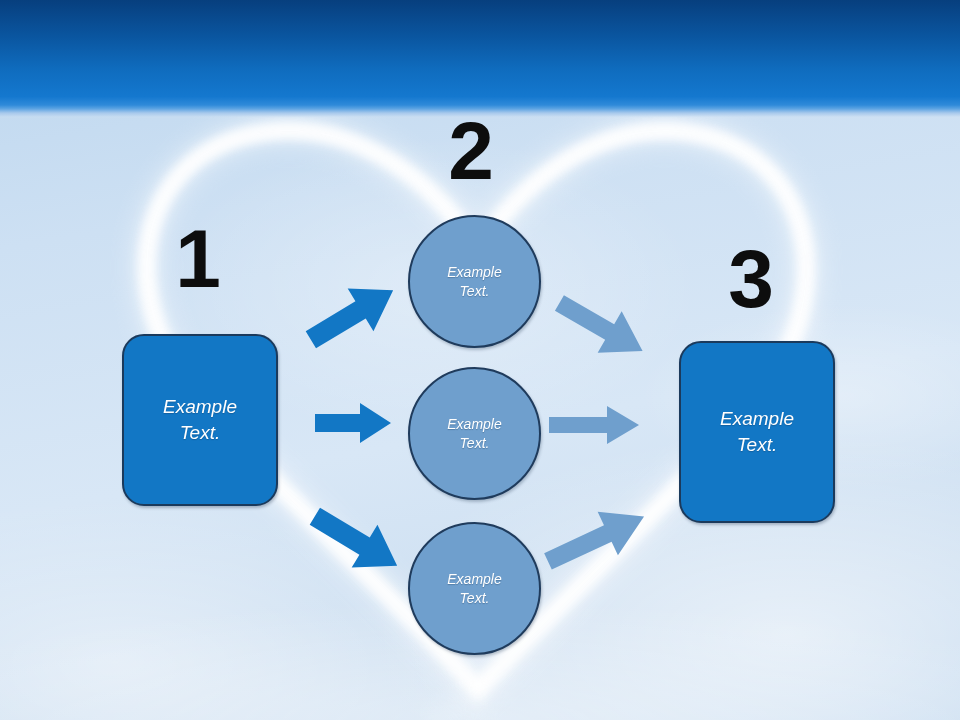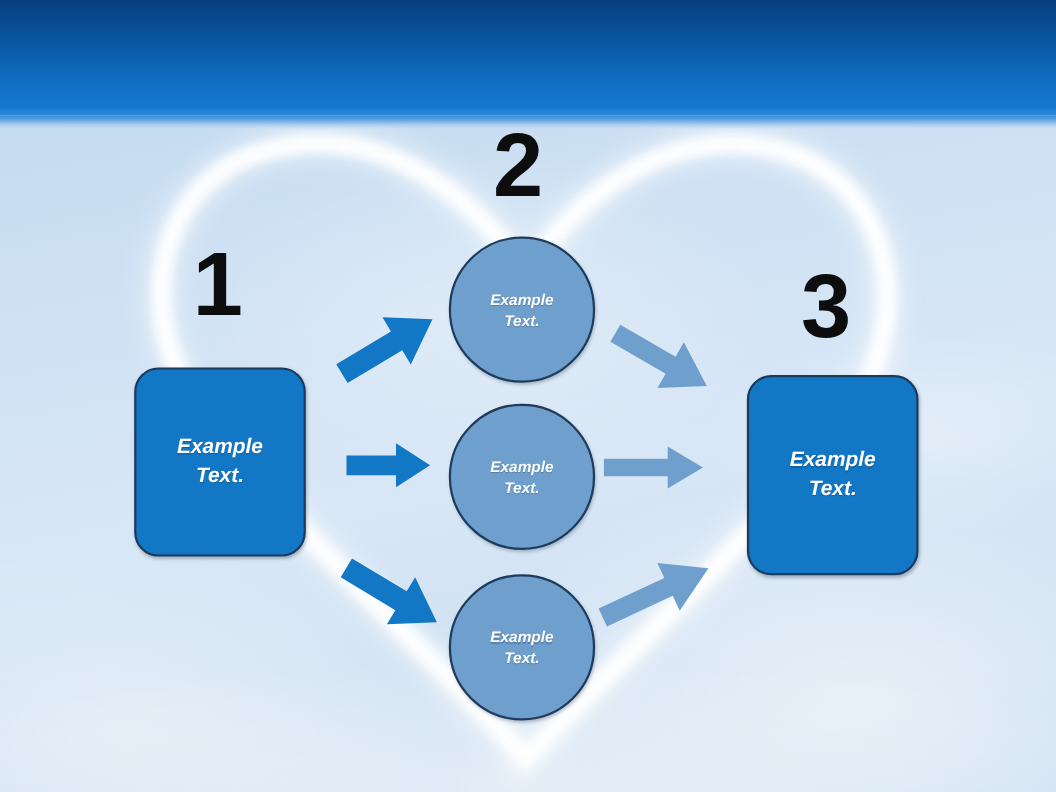--- a/index.html
+++ b/index.html
@@ -104,21 +104,21 @@
     display: flex;
     align-items: center;
     justify-content: center;
     z-index: 4;
   }
   #box-start { left: 122px; top: 334px; width: 152px; height: 168px; }
   #box-end   { left: 679px; top: 341px; width: 152px; height: 178px; }
 
   .box-label, .circle-label {
     color: #ffffff;
-    font-weight: 700;
+    font-weight: 400;
     font-style: italic;
     text-align: center;
     line-height: 1.35;
     text-shadow: 0 1px 1px rgba(20,45,75,0.30);
     user-select: none;
   }
   .box-label { font-size: 19px; }
 
   
   .proc-circle {

